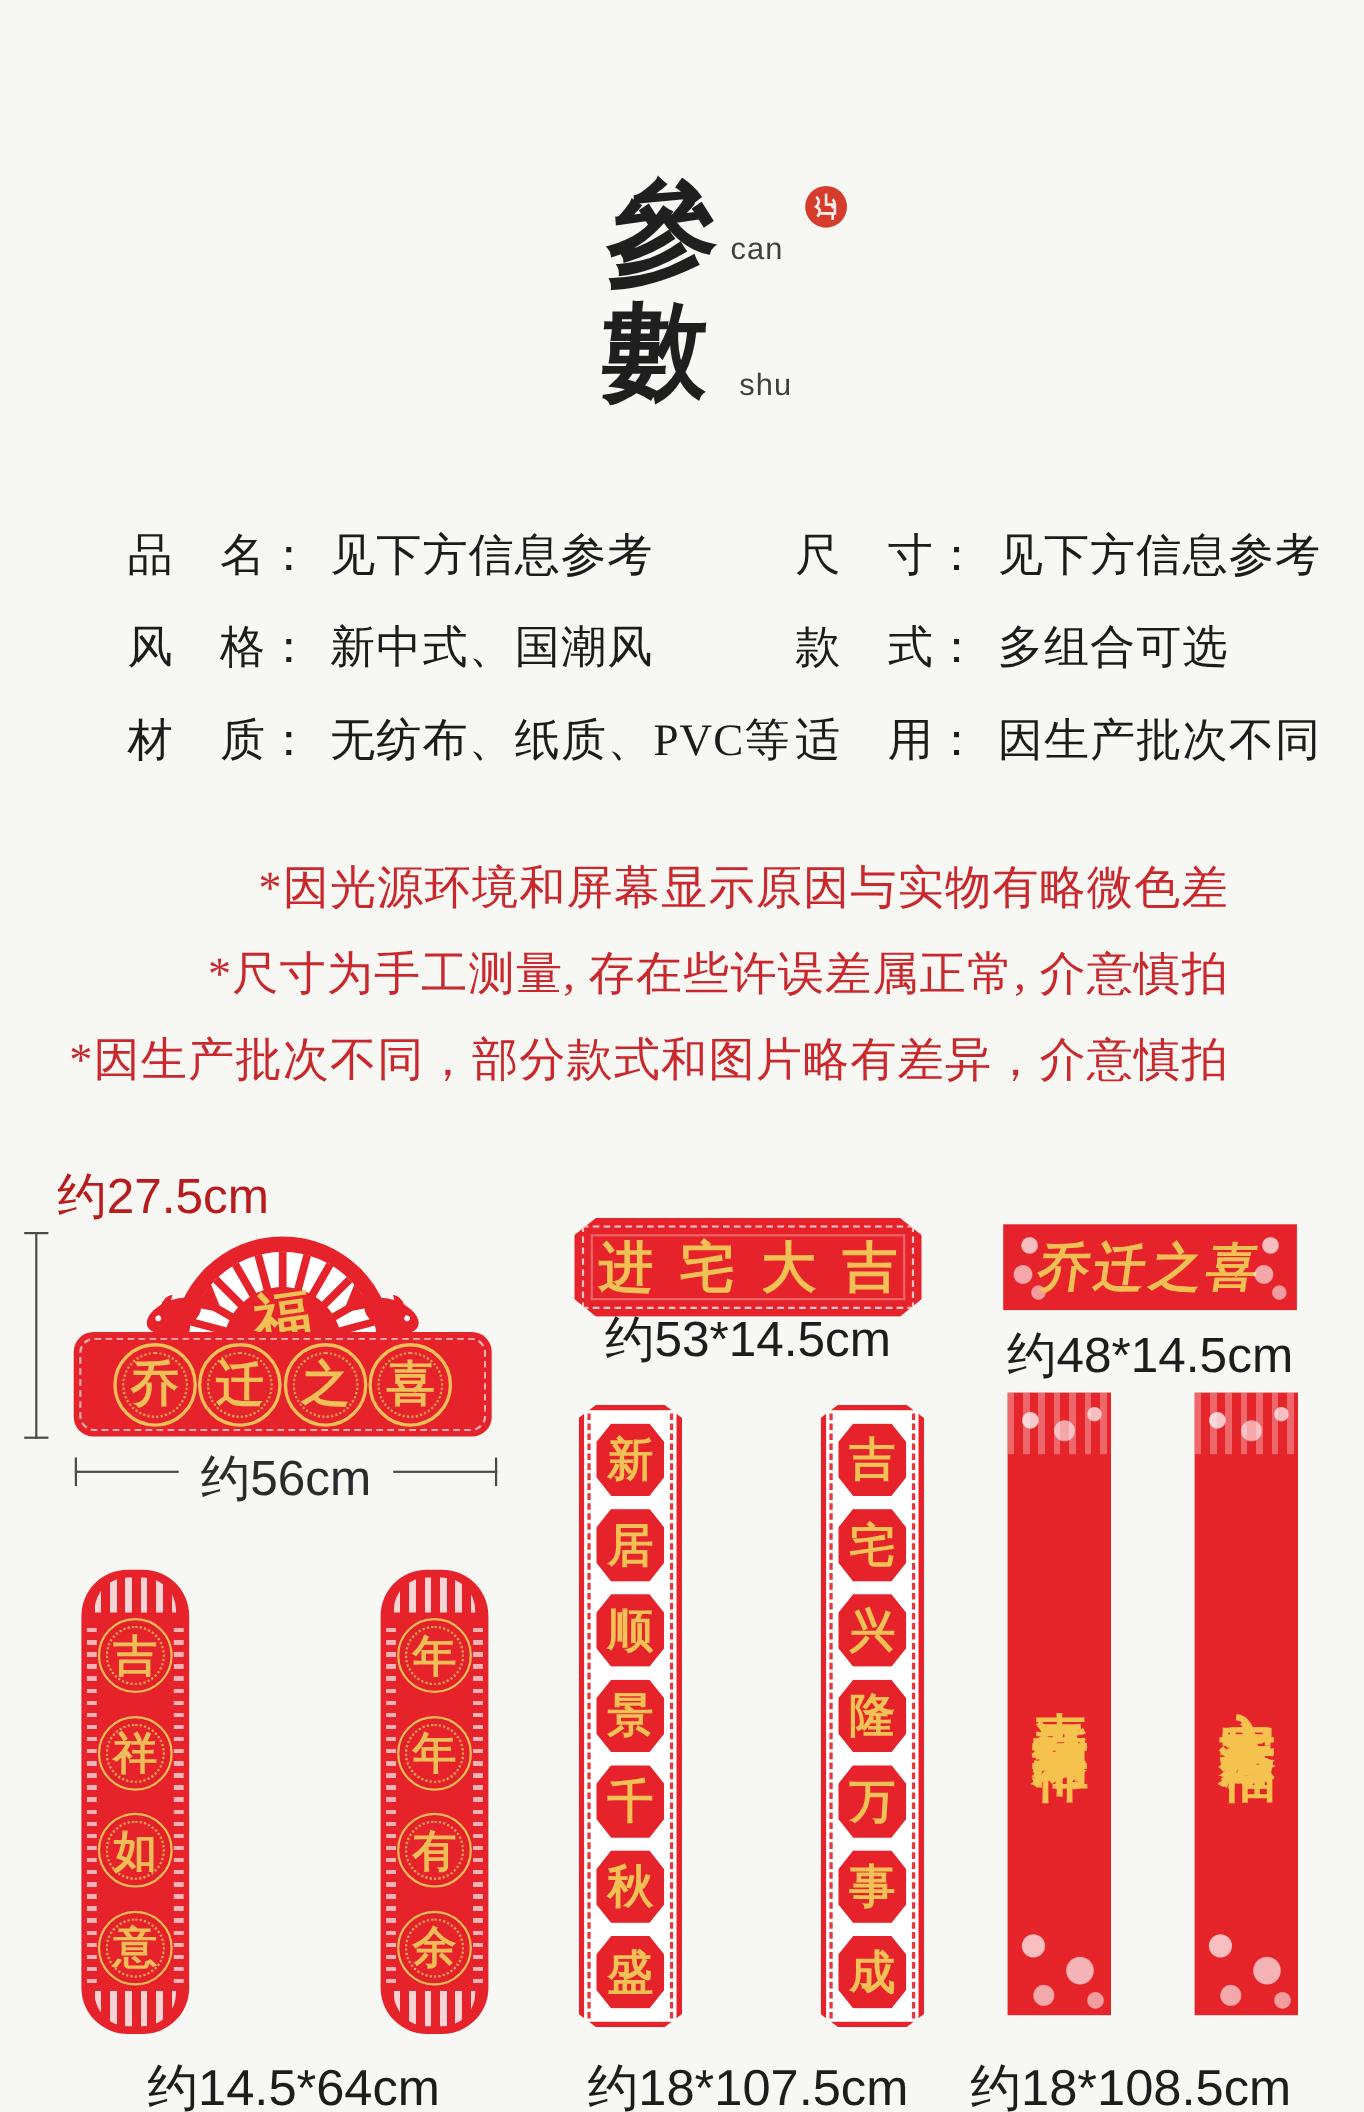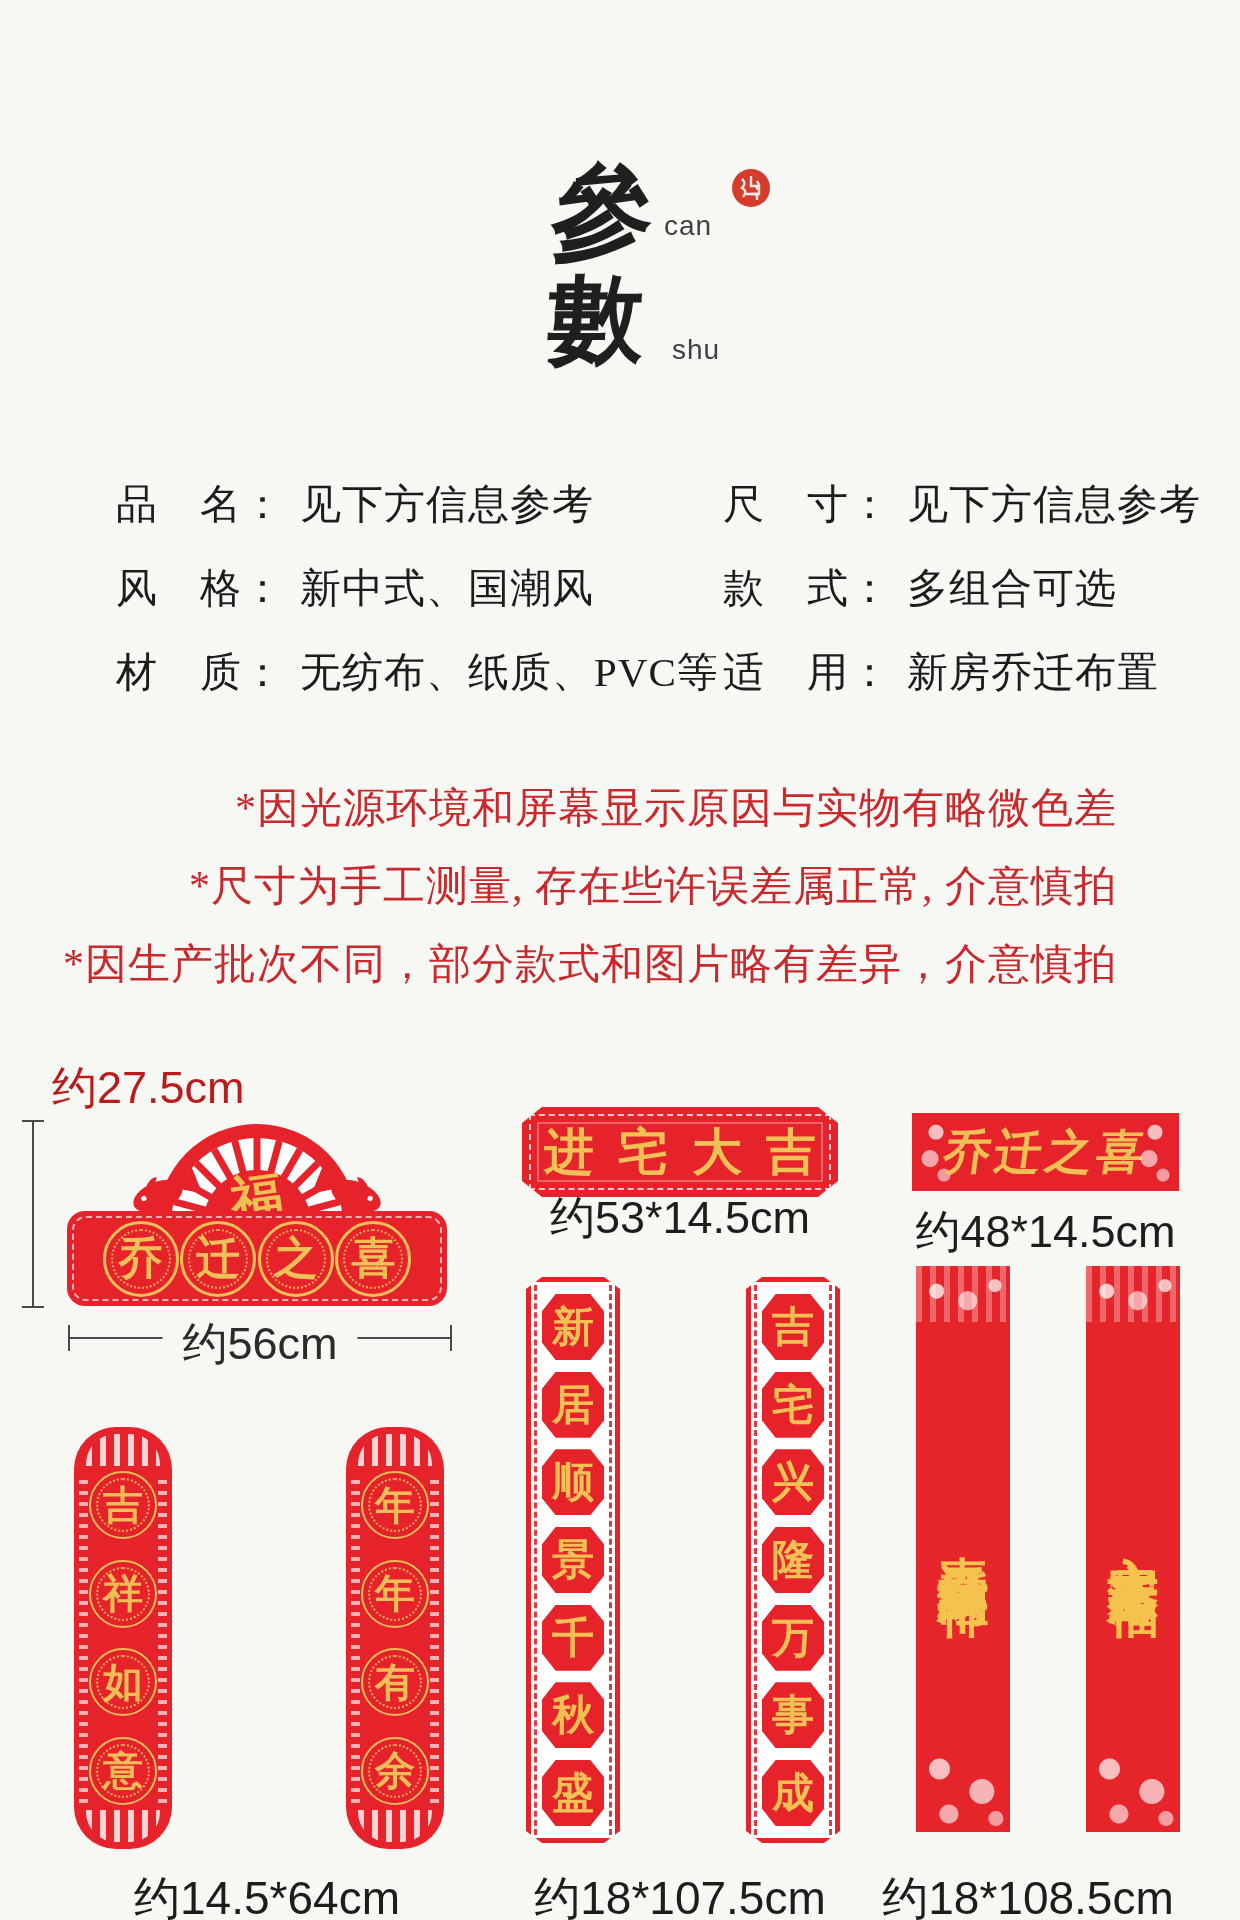--- a/index.html
+++ b/index.html
@@ -167,21 +167,21 @@
     <div class="spec-cell">
       <span class="spec-label">款　式：</span>
       <span class="spec-value">多组合可选</span>
     </div>
     <div class="spec-cell">
       <span class="spec-label">材　质：</span>
       <span class="spec-value">无纺布、纸质、PVC等</span>
     </div>
     <div class="spec-cell">
       <span class="spec-label">适　用：</span>
-      <span class="spec-value">新房乔迁布置</span>
+      <span class="spec-value">因生产批次不同</span>
     </div>
   </div>
 
   <div class="notes">
     <div>*因光源环境和屏幕显示原因与实物有略微色差</div>
     <div>*尺寸为手工测量, 存在些许误差属正常, 介意慎拍</div>
     <div>*因生产批次不同，部分款式和图片略有差异，介意慎拍</div>
   </div>
 
   <div class="dim-label dim-h-label">约27.5cm</div>

